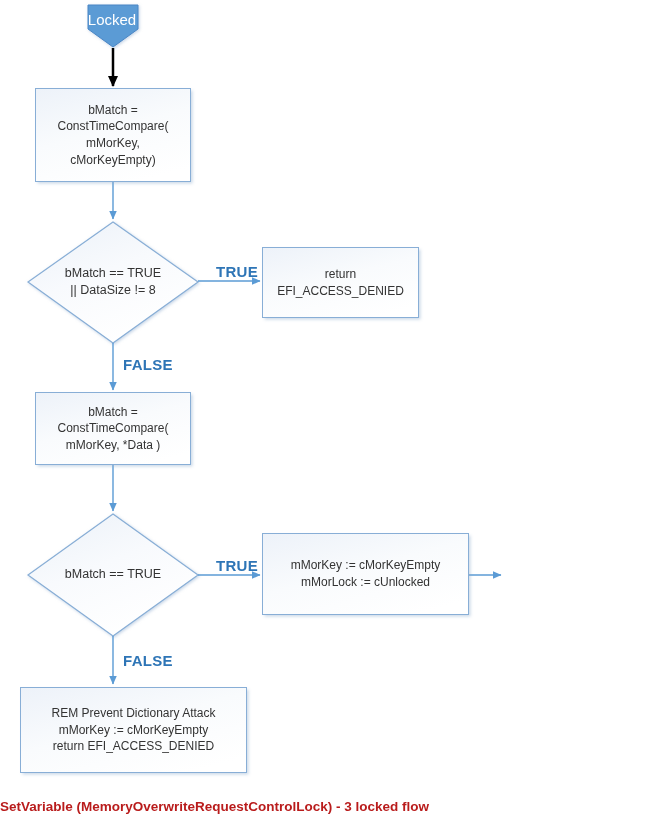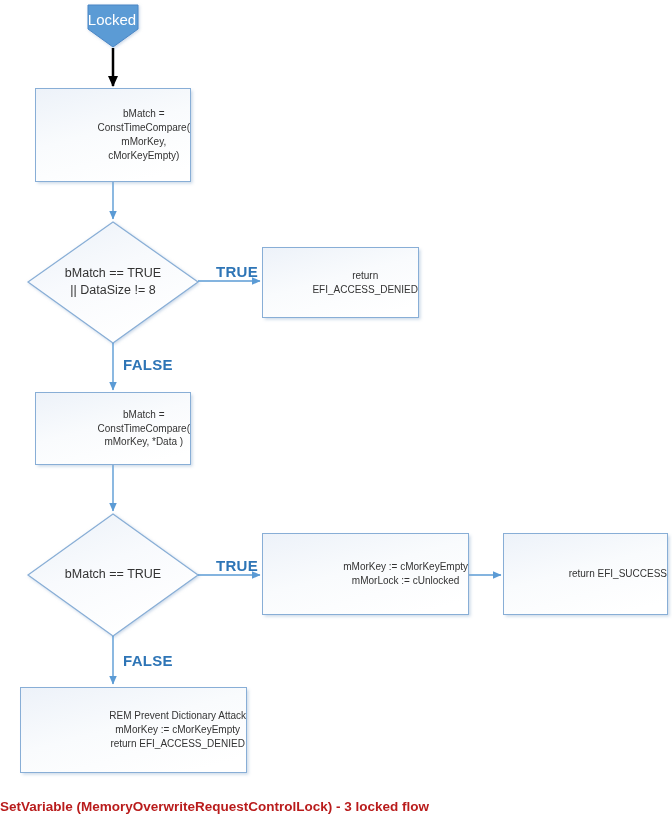--- a/index.html
+++ b/index.html
@@ -22,24 +22,24 @@
     pointer-events: none;
   }
   .box {
     position: absolute;
     box-sizing: border-box;
     border: 1.3px solid #88aed6;
     background: linear-gradient(165deg, #edf2f9 0%, #f9fbfd 45%, #ffffff 90%);
     box-shadow: 1.5px 1.5px 3px rgba(140, 170, 205, 0.45);
     display: flex;
     align-items: center;
-    justify-content: flex-end;
+    justify-content: center;
     text-align: center;
     color: #333333;
-    font-size: 10px;
+    font-size: 12px;
     line-height: 1.38;
   }
   .node-text {
     white-space: pre-line;
   }
   .diamond-text {
     position: absolute;
     display: flex;
     align-items: center;
     justify-content: center;
@@ -144,23 +144,20 @@
     <div class="node-text">bMatch =
 ConstTimeCompare(
 mMorKey, *Data )</div>
   </div>
 
   <div class="box" style="left:262px; top:533px; width:207px; height:82px;">
     <div class="node-text">mMorKey := cMorKeyEmpty
 mMorLock := cUnlocked</div>
   </div>
 
-  <div class="box" style="left:503px; top:533px; width:165px; height:82px;">
-    <div class="node-text">return EFI_SUCCESS</div>
-  </div>
 
   <div class="box" style="left:20px; top:687px; width:227px; height:86px;">
     <div class="node-text">REM Prevent Dictionary Attack
 mMorKey := cMorKeyEmpty
 return EFI_ACCESS_DENIED</div>
   </div>
 
   <div class="diamond-text" style="left:33px; top:256px; width:160px; height:52px;">
     <div class="node-text">bMatch == TRUE
 || DataSize != 8</div>

